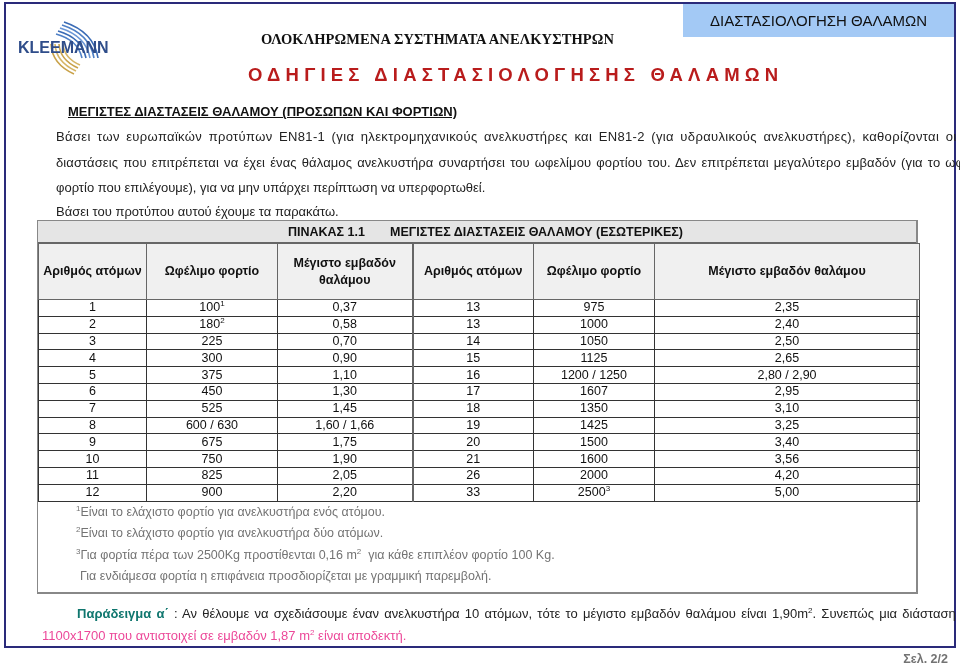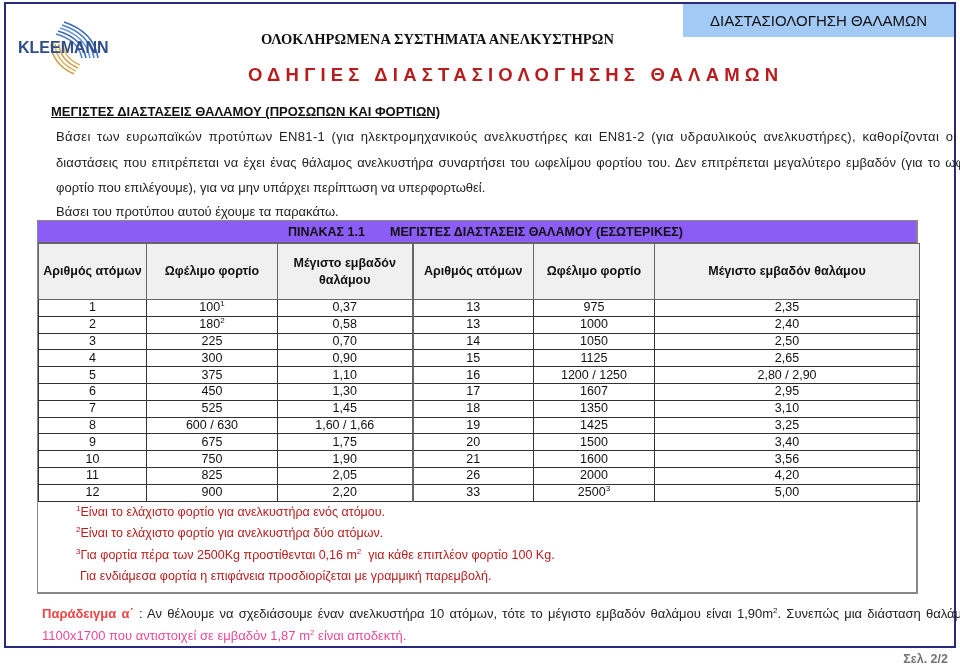--- a/index.html
+++ b/index.html
@@ -20,60 +20,60 @@
     display: flex; align-items: center; justify-content: center;
   }
   .header-subtitle {
     position: absolute; left: 255px; top: 27px; font-size: 14.5px; font-weight: bold; letter-spacing: 0.1px; font-family: Liberation Serif, serif;
   }
   .header-title {
     position: absolute; left: 242px; top: 60px; font-size: 18.5px; font-weight: bold; letter-spacing: 5.2px; color: #b91c1c;
   }
 
   .section-heading {
-    position: absolute; left: 45px; top: 100px; font-size: 13px; font-weight: bold; text-decoration: underline;
+    position: absolute; left: 62px; top: 100px; font-size: 13px; font-weight: bold; text-decoration: underline;
   }
   .para {
     position: absolute; left: 50px; font-size: 13px; color: #222; white-space: nowrap;
   }
   .p1 { top: 125px; letter-spacing: 0.35px; word-spacing: 2.5px; }
   .p2 { top: 151px; letter-spacing: 0.1px; word-spacing: 1.4px; }
   .p3 { top: 176px; }
   .p4 { top: 200px; }
 
   .table-box {
     position: absolute; left: 31px; top: 216px; width: 881px; height: 374px;
     border: 1px solid #888; border-right: 2px solid #888; border-bottom: 2px solid #888; background: #fff;
   }
   .table-caption {
-    height: 22px; background: #8b5cf6; border-bottom: 1px solid #666;
+    height: 22px; background: #e5e5e5; border-bottom: 1px solid #666;
     font-size: 12.5px; font-weight: bold; display: flex; align-items: center; padding-left: 250px; color: #111;
   }
   .table-caption .cap-num { margin-right: 25px; }
 
   table.dims {
     border-collapse: collapse; width: 100%; table-layout: fixed; font-size: 13px;
   }
   table.dims th {
     background: #f0f0f0; font-weight: bold; font-size: 12.5px; height: 56px; border: 1px solid #666; text-align: center; line-height: 17px; color: #111;
   }
   table.dims td {
     height: 16.8px; border: 1px solid #333; text-align: center; line-height: 15px; padding: 0; font-size: 12.5px; color: #111;
   }
   table.dims td.sep, table.dims th.sep { border-right: 2px solid #666; }
   sup { font-size: 8px; vertical-align: 5px; line-height: 0; }
 
-  .notes { padding-left: 38px; padding-top: 1px; font-size: 12.5px; color: #b91c1c; }
+  .notes { padding-left: 38px; padding-top: 1px; font-size: 12.5px; color: #737373; }
   .notes .note { height: 21.5px; line-height: 18px; }
   .notes .note.last { padding-left: 4px; }
 
   .example {
     position: absolute; left: 36px; top: 602px; font-size: 13px; color: #222; white-space: nowrap; word-spacing: 1.6px;
   }
-  .example b { color: #ef4444; }
+  .example b { color: #0f766e; margin-left: 35px; }
   .example2 { position: absolute; left: 36px; top: 624px; font-size: 13px; color: #ec4899; white-space: nowrap; }
 
   .page-number {
     position: absolute; right: 12px; top: 652px; font-size: 12.5px; font-weight: bold; color: #737373;
   }
 </style>
 </head>
 <body>
 
 <div class="page-frame">

